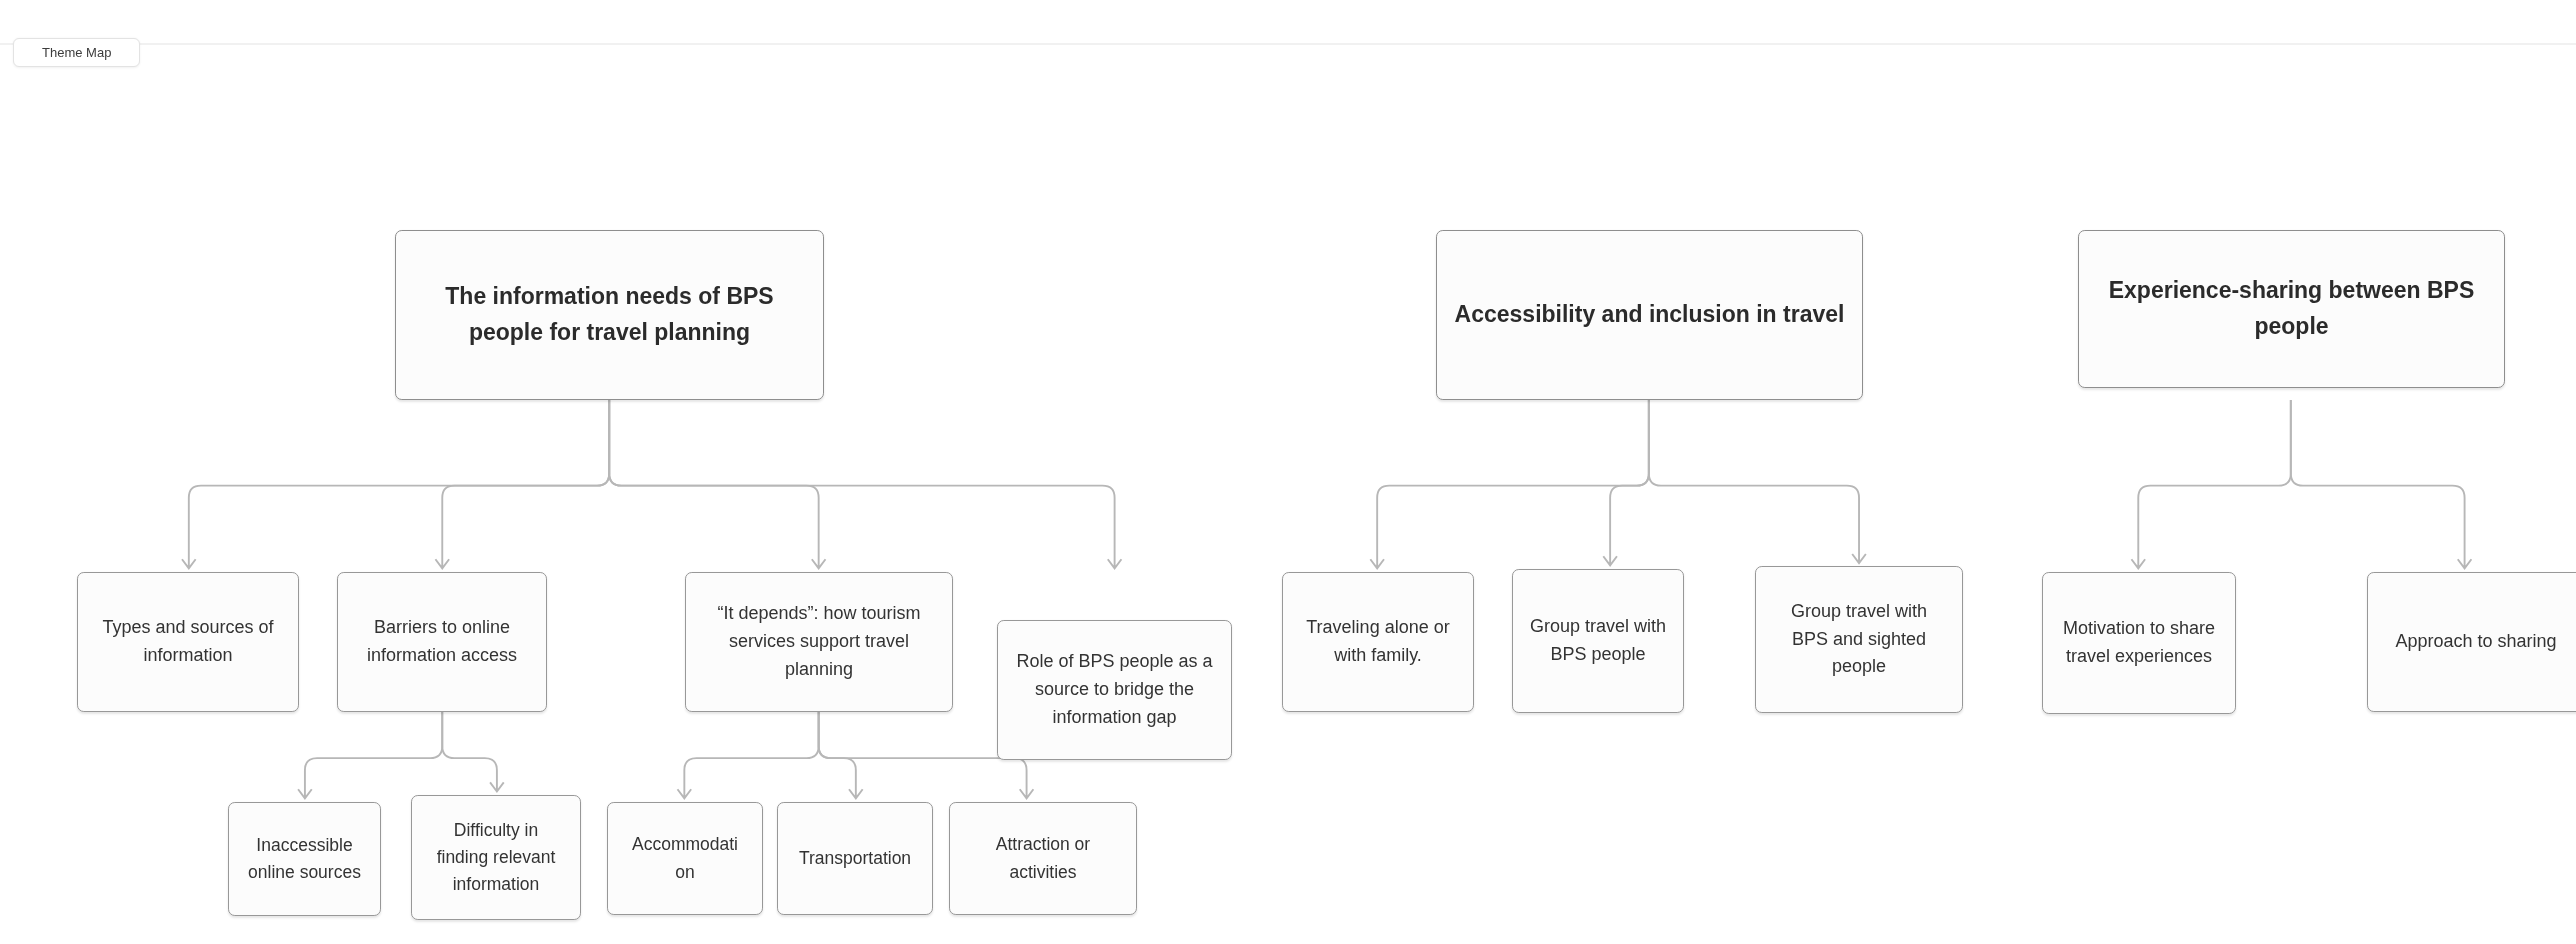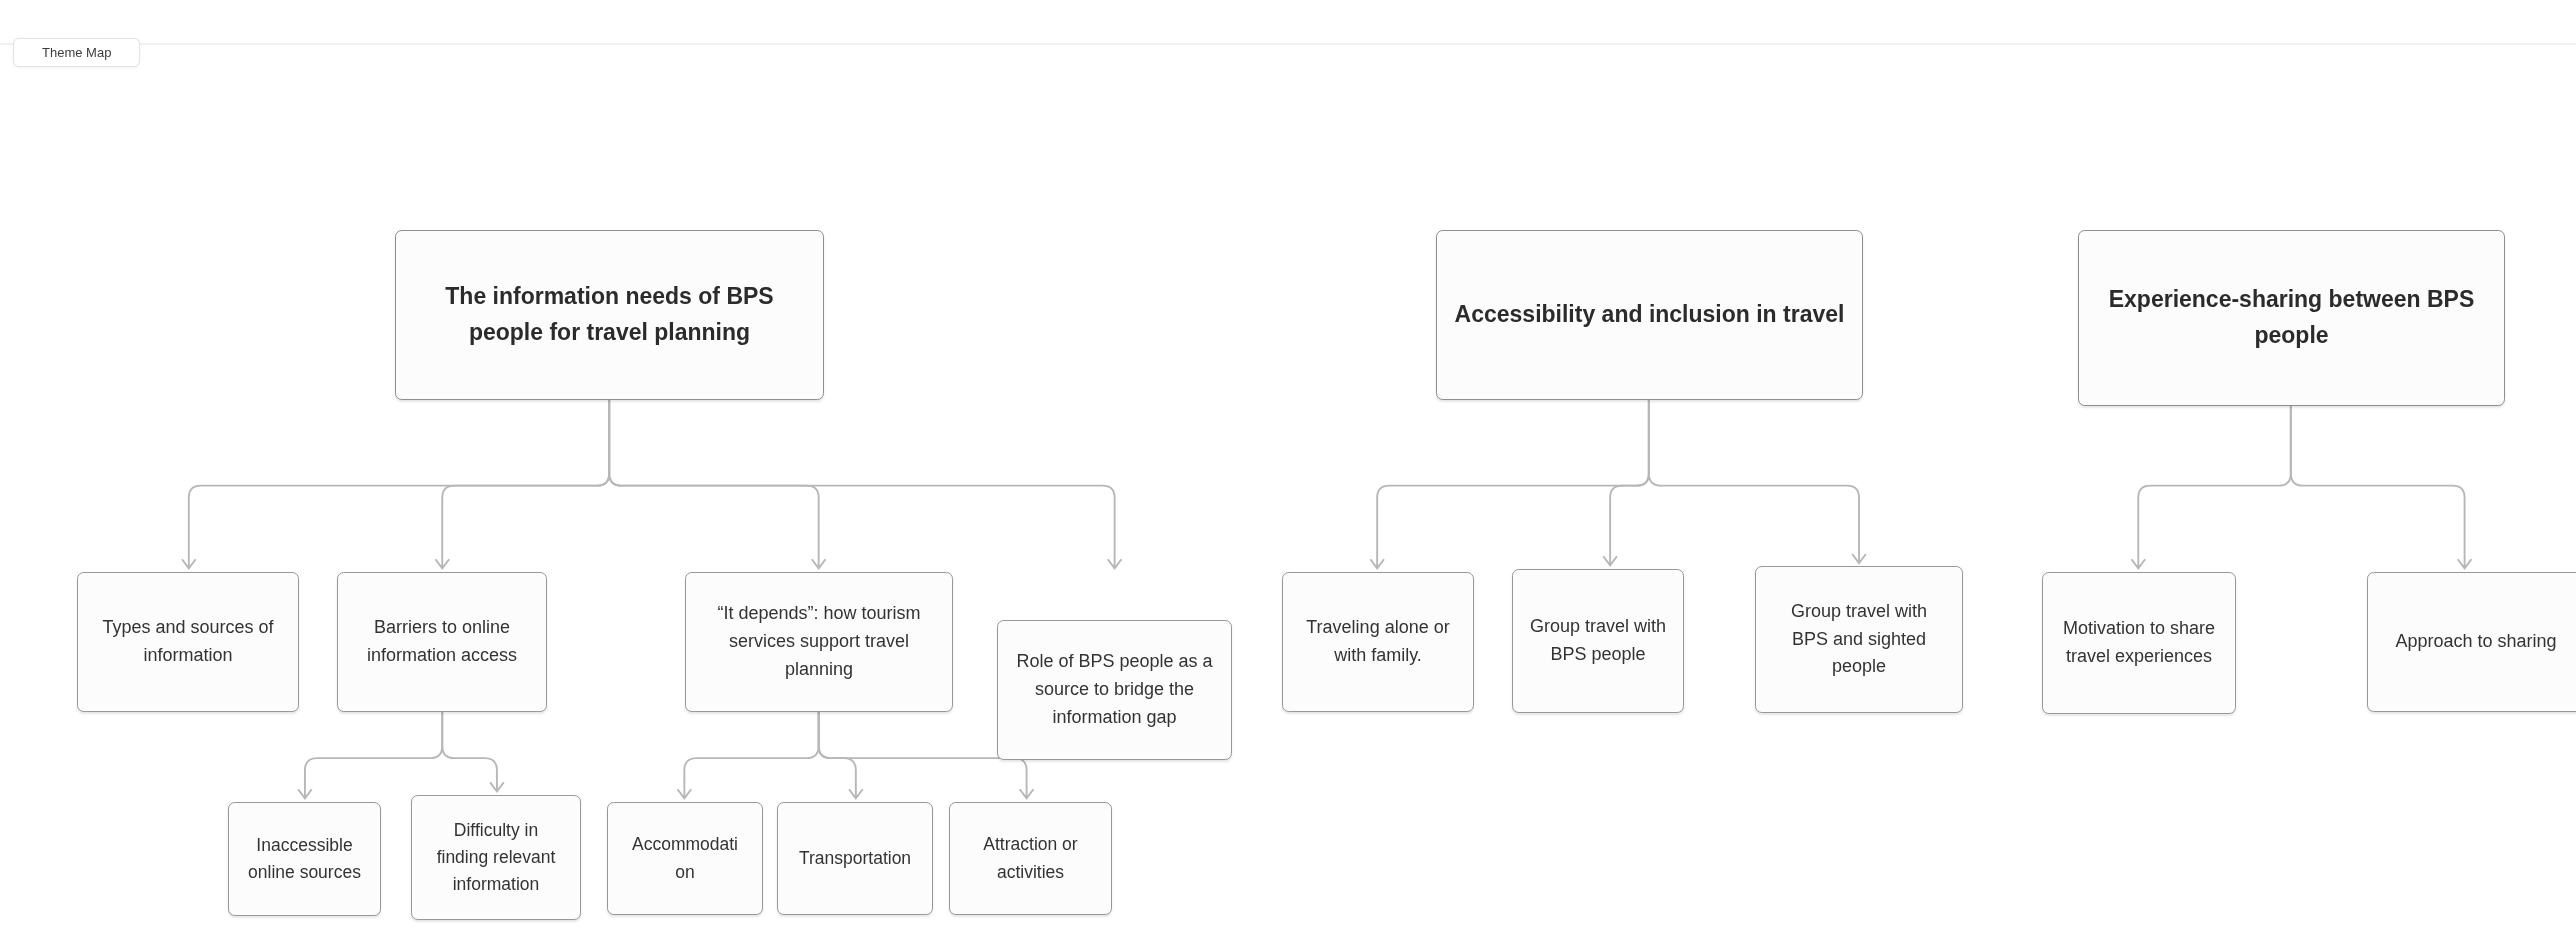--- a/index.html
+++ b/index.html
@@ -113,21 +113,21 @@
     <path d="M3018,527 L3018,624 Q3018,640 3002,640 L2833,640 Q2817,640 2817,656 L2817,749 M2808,737 L2817,749 L2826,737"></path>
     <path d="M3018,527 L3018,624 Q3018,640 3034,640 L3231,640 Q3247,640 3247,656 L3247,749 M3238,737 L3247,749 L3256,737"></path>
   </svg>
 
   <div class="node theme" style="left:395px; top:230px; width:429px; height:170px;">
     <span>The information needs of BPS people for travel planning</span>
   </div>
   <div class="node theme" style="left:1436px; top:230px; width:427px; height:170px;">
     <span>Accessibility and inclusion in travel</span>
   </div>
-  <div class="node theme" style="left:2078px; top:230px; width:427px; height:176px;">
+  <div class="node theme" style="left:2078px; top:230px; width:427px; height:158px;">
     <span>Experience-sharing between BPS people</span>
   </div>
 
   <div class="node sub" style="left:77px; top:572px; width:222px; height:140px;">
     <span>Types and sources of information</span>
   </div>
   <div class="node sub" style="left:337px; top:572px; width:210px; height:140px;">
     <span>Barriers to online information access</span>
   </div>
   <div class="node sub" style="left:685px; top:572px; width:268px; height:140px;">
@@ -157,18 +157,18 @@
   </div>
   <div class="node code" style="left:411px; top:795px; width:170px; height:125px;">
     <span>Difficulty in finding relevant information</span>
   </div>
   <div class="node code" id="n-accommodation" style="left:607px; top:802px; width:156px; height:113px;">
     <span>Accommodation</span>
   </div>
   <div class="node code" style="left:777px; top:802px; width:156px; height:113px;">
     <span>Transportation</span>
   </div>
-  <div class="node code" style="left:949px; top:802px; width:163px; height:113px;">
+  <div class="node code" style="left:949px; top:802px; width:188px; height:113px;">
     <span>Attraction or activities</span>
   </div>
 
 </div>
 
 
 </body></html>

